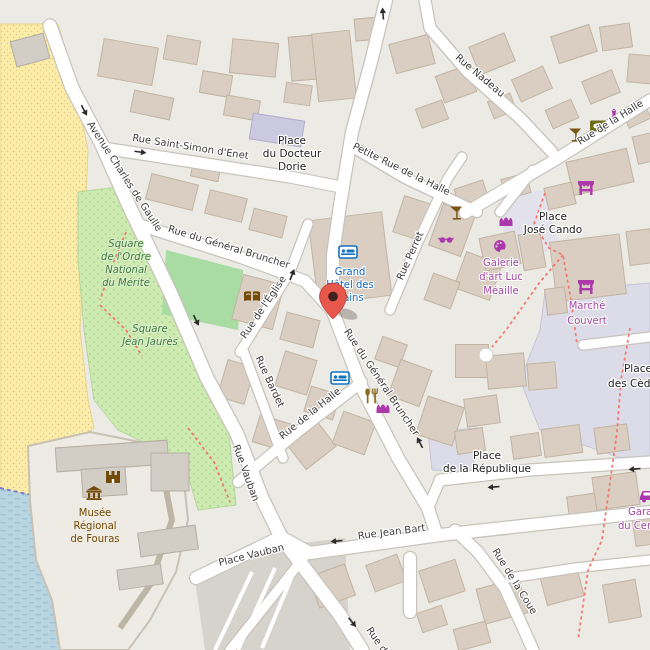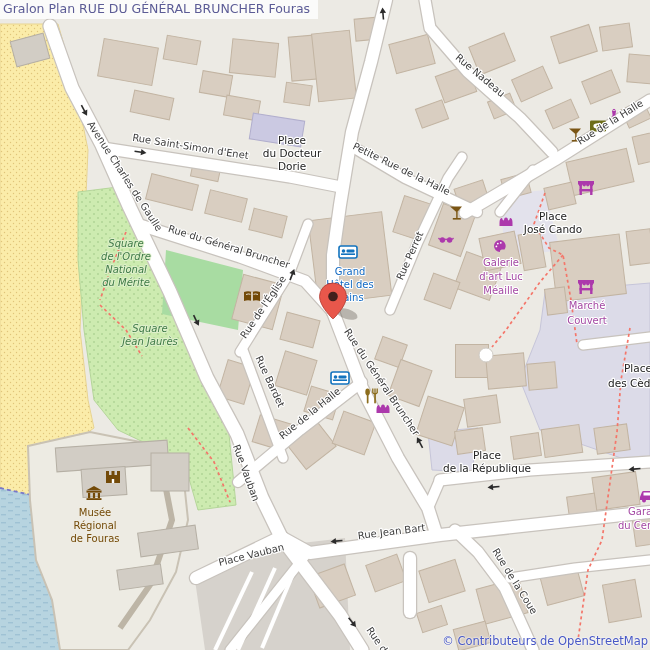--- a/index.html
+++ b/index.html
@@ -432,15 +432,13 @@
     <text class="poi-magenta" text-anchor="start" x="618" y="529">du Cen</text>
   </g>
 
   <g>
     <ellipse cx="347" cy="314" rx="11" ry="5" fill="rgba(80,70,60,0.33)" transform="rotate(18 347 314)"></ellipse>
     <path stroke="#b03a30" stroke-width="0.8" d="M333,283 a13.5,13.5 0 0,0 -13.5,13.5 c0,10 13.5,22.5 13.5,22.5 s13.5,-12.5 13.5,-22.5 A13.5,13.5 0 0,0 333,283 Z" fill="#e8574b"></path>
     <circle cx="333" cy="296.5" r="4.8" fill="#42201c"></circle>
   </g>
 </svg>
 
-<div class="title-bar"><span>Gralon Plan RUE DU GÉNÉRAL BRUNCHER Fouras</span></div>
-<div class="attribution"><span>© Contributeurs de OpenStreetMap</span></div>
 </div>
 
 </body></html>

